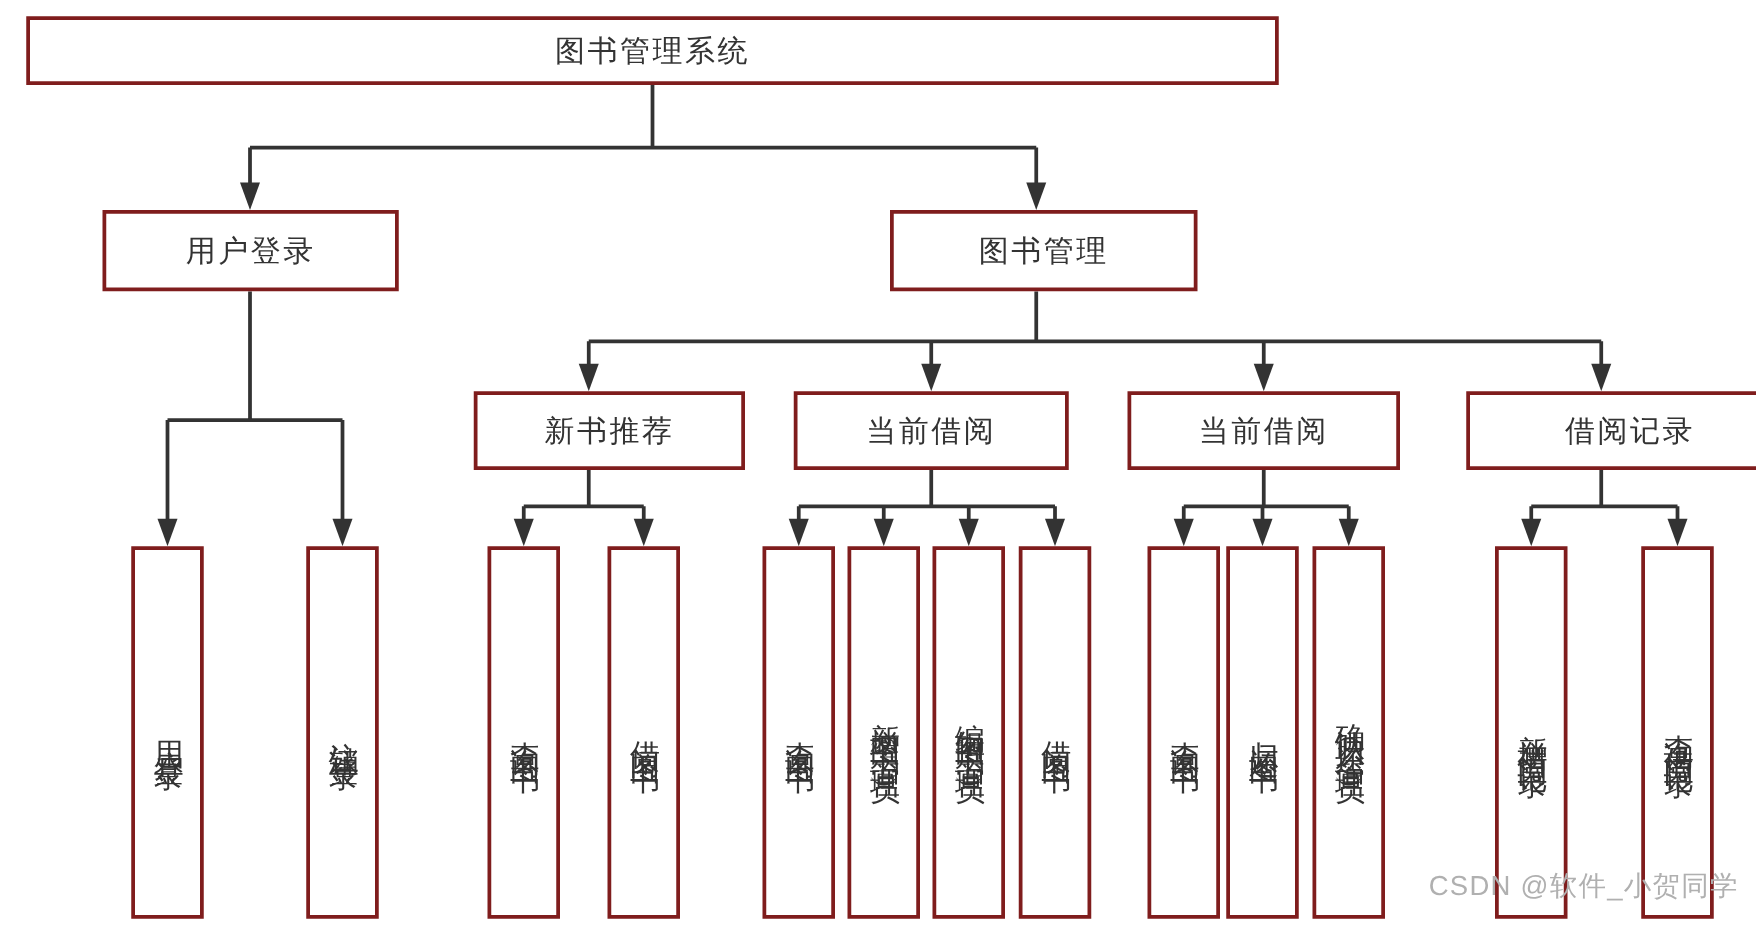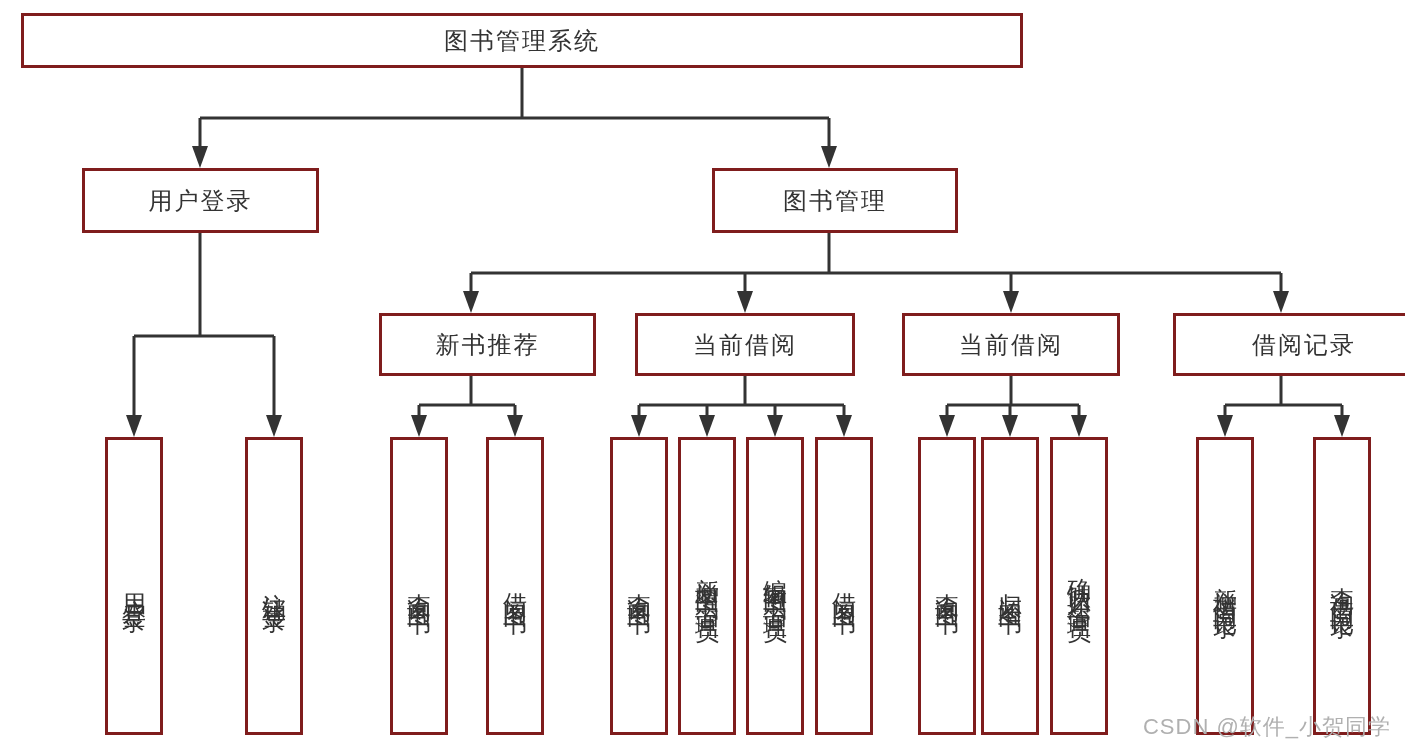--- a/index.html
+++ b/index.html
@@ -32,21 +32,21 @@
   }
   .nv {
     writing-mode: vertical-rl;
     text-orientation: mixed;
     letter-spacing: 6px;
     white-space: normal;
   }
   #watermark {
     position: absolute;
     right: 14px;
-    bottom: 5px;
+    bottom: 23px;
     font-size: 22px;
     letter-spacing: 1px;
     color: #b0b0b0;
     white-space: nowrap;
   }
   path.edge { stroke: #333333; stroke-width: 3; fill: none; }
   polygon.arrow { fill: #333333; stroke: none; }
 </style>
 </head>
 <body>

